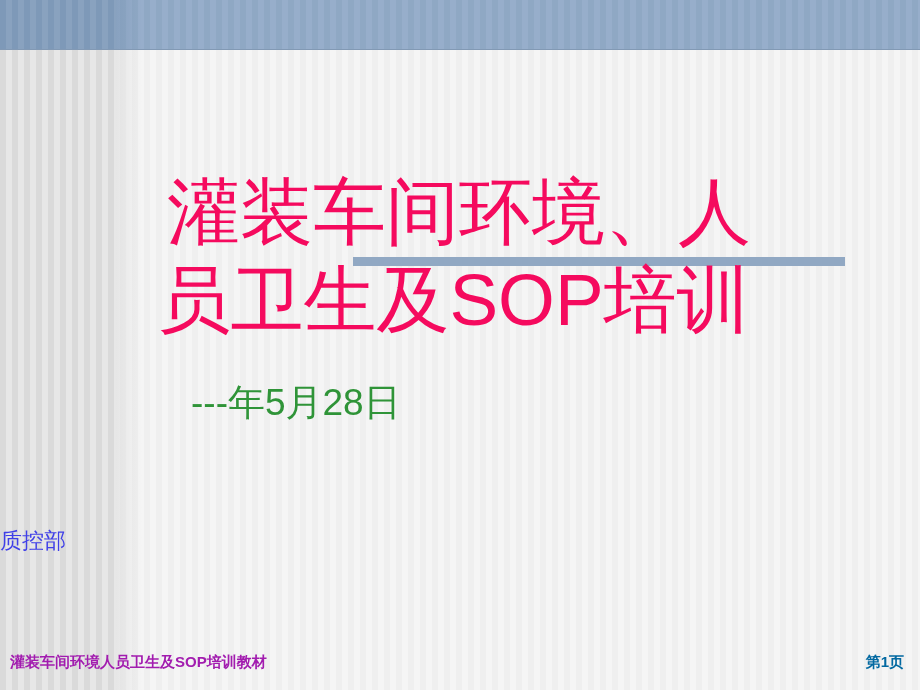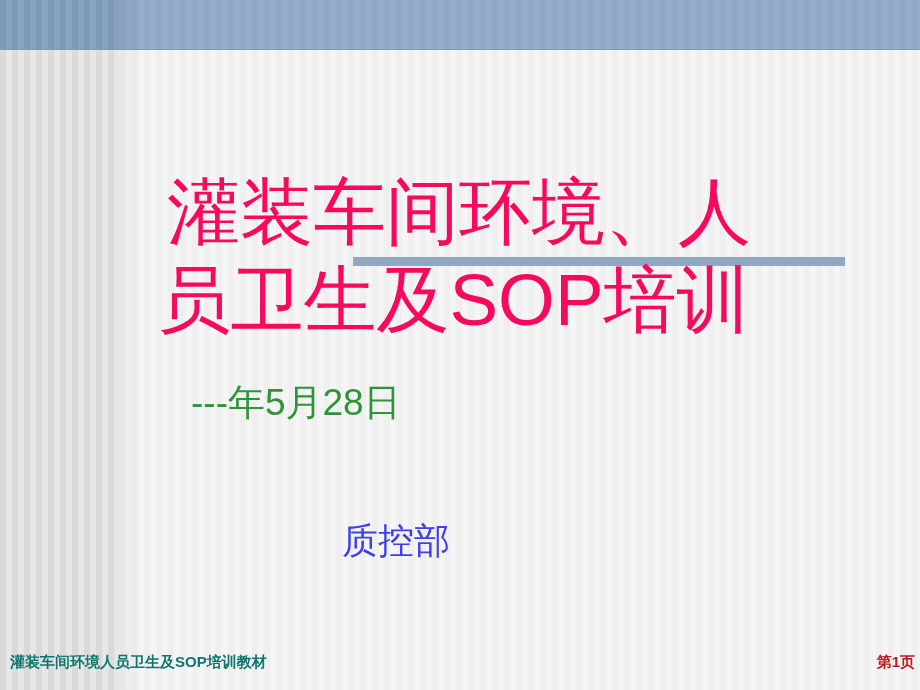--- a/index.html
+++ b/index.html
@@ -146,44 +146,43 @@
     white-space: nowrap;
     z-index: 4;
   }
 
   
   .department {
     position: absolute;
     left: 0;
     top: 524px;
     width: 792px;
-    text-align: center;
     color: #4040e8;
-    font-size: 36px;
+    font-size: 22px;
     line-height: 34px;
     z-index: 4;
   }
 
   
   .footer-left {
     position: absolute;
     left: 10px;
     top: 652px;
-    color: #0f766e;
+    color: #a21caf;
     font-size: 15px;
     font-weight: bold;
     line-height: 20px;
     white-space: nowrap;
     z-index: 4;
   }
   .footer-right {
     position: absolute;
-    right: 5px;
+    right: 16px;
     top: 652px;
-    color: #b91c1c;
+    color: #0369a1;
     font-size: 15px;
     font-weight: bold;
     line-height: 20px;
     white-space: nowrap;
     z-index: 4;
     text-align: center;
   }
 </style>
 </head>
 <body>

